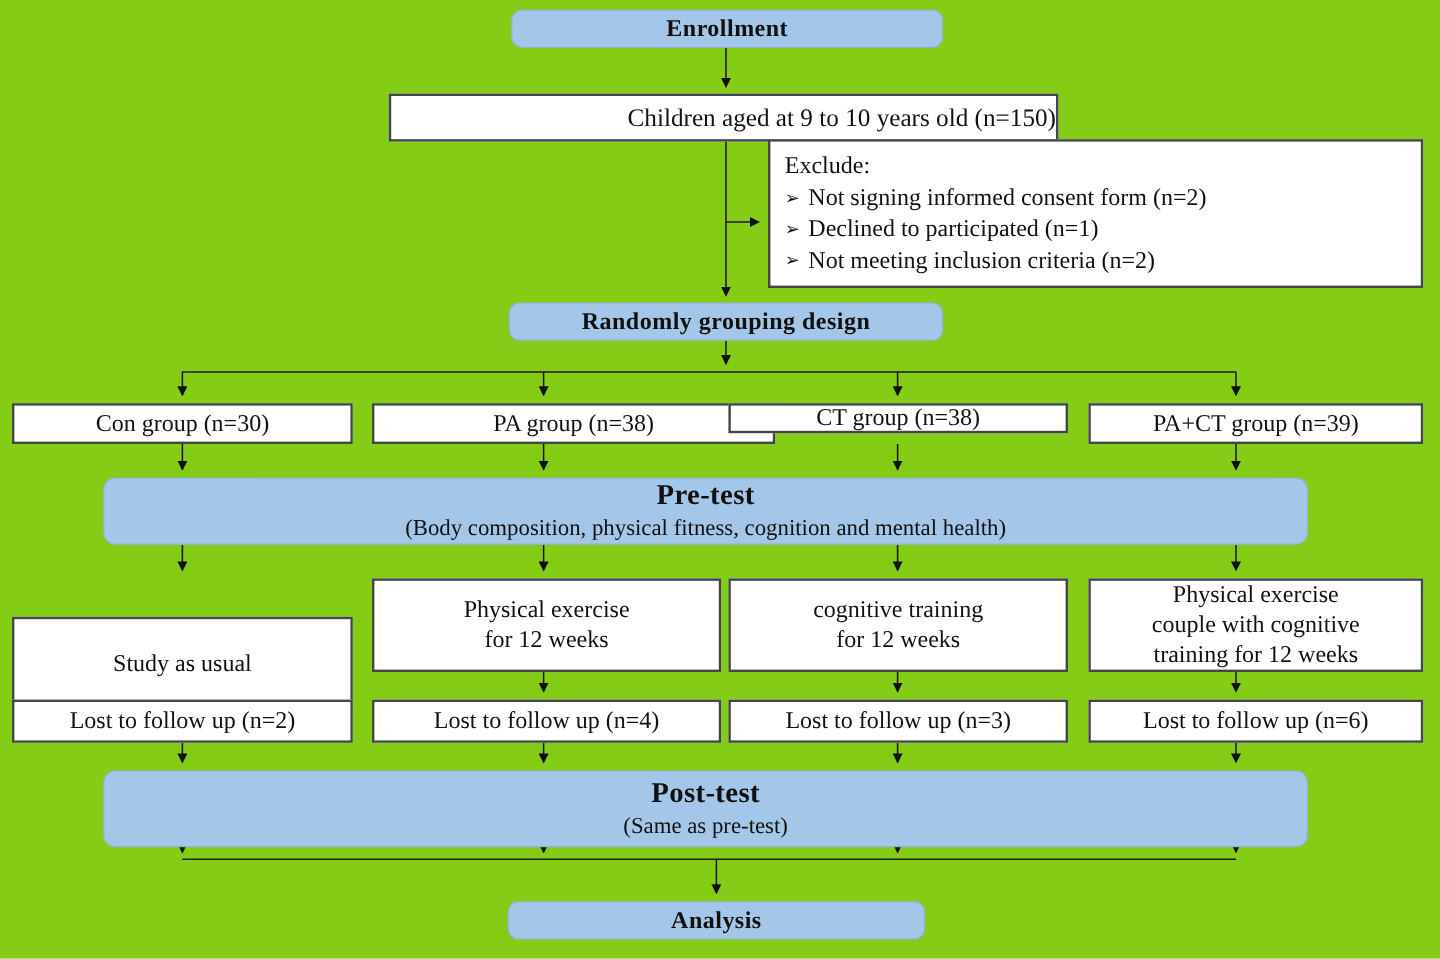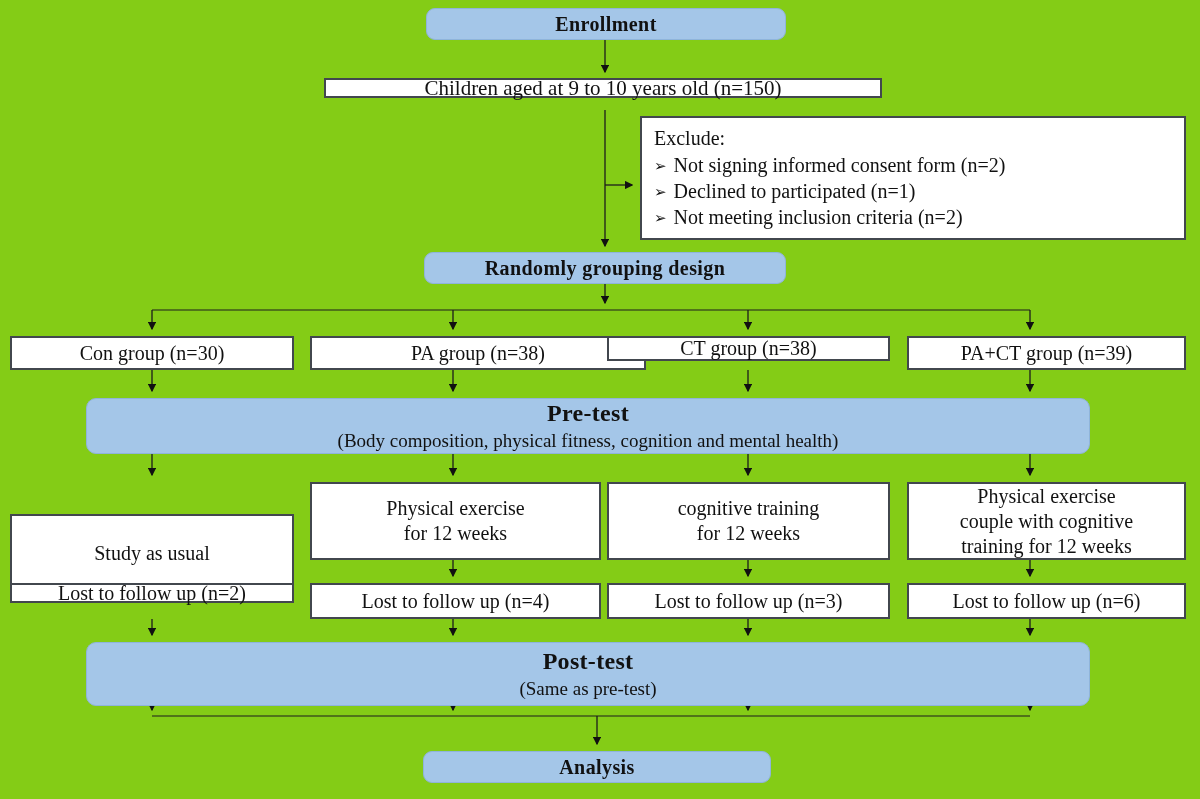--- a/index.html
+++ b/index.html
@@ -99,21 +99,21 @@
       <line x1="1030" y1="696" x2="1030" y2="710" marker-end="url(#arw)"></line>
       <line class="plain" x1="152" y1="716" x2="1030" y2="716"></line>
       <line x1="597" y1="716" x2="597" y2="744" marker-end="url(#arw)"></line>
     </g>
   </svg>
 
   <div class="box blue hdr" style="left:426px;top:8px;width:360px;height:32px;">
     <span>Enrollment</span>
   </div>
 
-  <div class="box white pop" style="left:324px;top:78px;width:558px;height:20px;">
+  <div class="box white pop" style="left:324px;top:78px;width:558px;height:40px;justify-content:flex-end;">
     <span>Children aged at 9 to 10 years old (n=150)</span>
   </div>
 
   <div class="box white exclude" style="left:640px;top:116px;width:546px;height:124px;">
     <div class="ex-title">Exclude:</div>
     <div class="ex-item">
       <span class="bullet">➢</span>
       <span>Not signing informed consent form (n=2)</span>
     </div>
     <div class="ex-item">
@@ -158,21 +158,21 @@
   <div class="box white multi" style="left:607px;top:482px;width:283px;height:78px;">
     <span class="line">cognitive training</span>
     <span class="line">for 12 weeks</span>
   </div>
   <div class="box white multi" style="left:907px;top:482px;width:279px;height:78px;">
     <span class="line">Physical exercise</span>
     <span class="line">couple with cognitive</span>
     <span class="line">training for 12 weeks</span>
   </div>
 
-  <div class="box white" style="left:10px;top:583px;width:284px;height:20px;">
+  <div class="box white" style="left:10px;top:583px;width:284px;height:36px;">
     <span>Lost to follow up (n=2)</span>
   </div>
   <div class="box white" style="left:310px;top:583px;width:291px;height:36px;">
     <span>Lost to follow up (n=4)</span>
   </div>
   <div class="box white" style="left:607px;top:583px;width:283px;height:36px;">
     <span>Lost to follow up (n=3)</span>
   </div>
   <div class="box white" style="left:907px;top:583px;width:279px;height:36px;">
     <span>Lost to follow up (n=6)</span>

